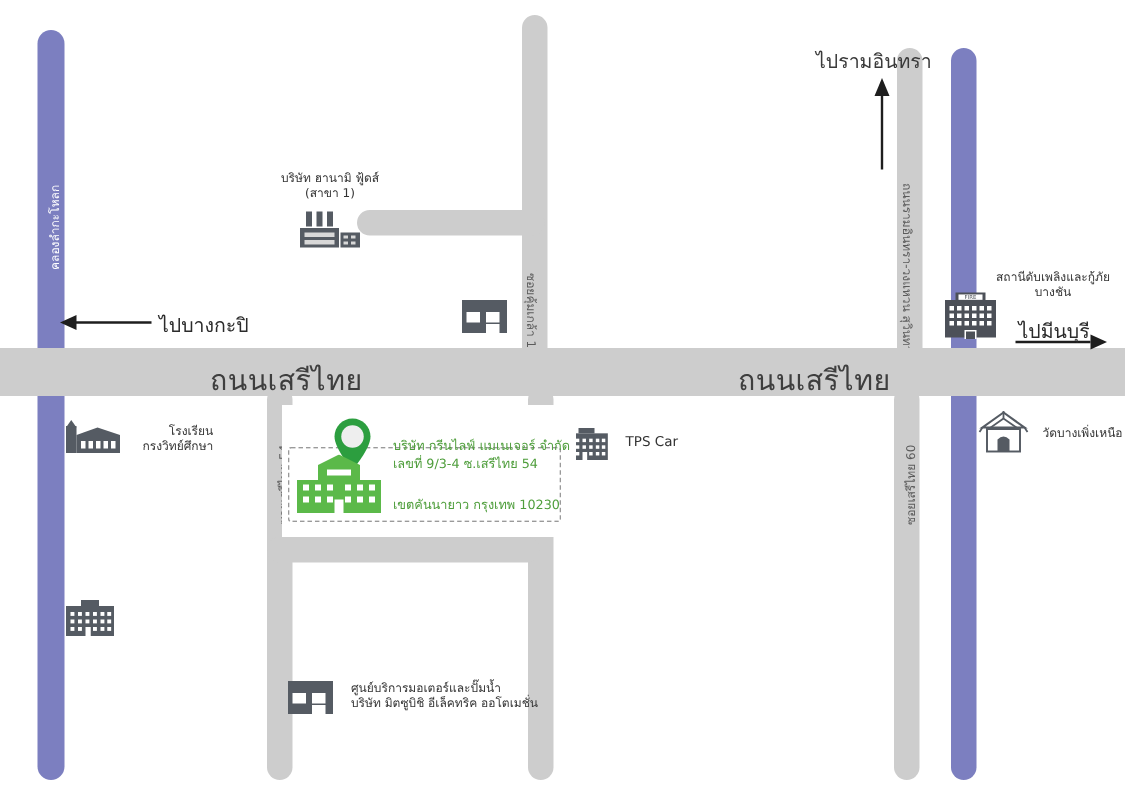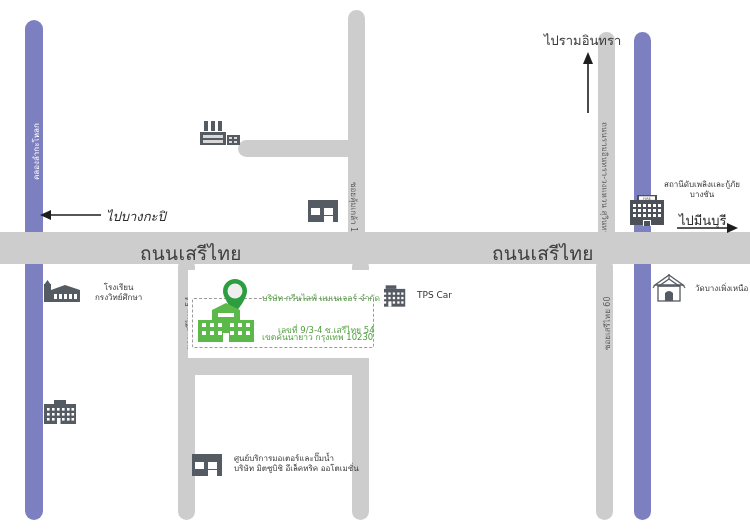--- a/index.html
+++ b/index.html
@@ -133,35 +133,37 @@
   <div class="road-label vert up" style="left:601px; top:350px;">ซอยเสรีไทย 60</div>
 
   <div class="road h gray" style="left:0px; top:232px; width:750px; height:32px; border-radius:0;"></div>
   <div class="road-label main" style="left:140px; top:238px;">ถนนเสรีไทย</div>
   <div class="road-label main" style="left:492px; top:238px;">ถนนเสรีไทย</div>
 
   <svg class="dir" style="left:40px; top:207px;" width="62" height="16" viewBox="0 0 62 16">
     <line x1="61" y1="8" x2="10" y2="8" stroke="#1e1e1e" stroke-width="1.6"></line>
     <polygon points="0,8 11,3 11,13" fill="#1e1e1e"></polygon>
   </svg>
-  <div class="dir-text" style="left:106px; top:206px;font-style:italic;">ไปบางกะปิ</div>
+  <div class="dir-text" style="left:106px; top:206px;">ไปบางกะปิ</div>
 
   <svg class="dir" style="left:580px; top:52px;" width="16" height="62" viewBox="0 0 16 62">
     <line x1="8" y1="61" x2="8" y2="11" stroke="#1e1e1e" stroke-width="1.6"></line>
     <polygon points="8,0 3,12 13,12" fill="#1e1e1e"></polygon>
   </svg>
   <div class="dir-text small" style="left:544px; top:30px;">ไปรามอินทรา</div>
 
   <svg class="dir" style="left:676px; top:220px;" width="62" height="16" viewBox="0 0 62 16">
     <line x1="1" y1="8" x2="51" y2="8" stroke="#1e1e1e" stroke-width="1.6"></line>
     <polygon points="62,8 51,3 51,13" fill="#1e1e1e"></polygon>
   </svg>
   <div class="dir-text" style="left:679px; top:210px;">ไปมีนบุรี</div>
 
   <div class="poi stack" style="left:172px; top:114px; width:96px;">
+    <div class="poi-label center">บริษัท ฮานามิ ฟู้ดส์
+(สาขา 1)</div>
     <div class="poi-icon" style="margin-top:3px;">
       <svg width="44" height="30" viewBox="0 0 44 30">
         <rect x="6" y="4" width="4" height="10" fill="#555b63"></rect>
         <rect x="13" y="4" width="4" height="10" fill="#555b63"></rect>
         <rect x="20" y="4" width="4" height="10" fill="#555b63"></rect>
         <rect x="2" y="15" width="26" height="13" fill="#555b63"></rect>
         <rect x="5" y="18" width="20" height="3" fill="#d8d8d8"></rect>
         <rect x="5" y="23" width="20" height="3" fill="#d8d8d8"></rect>
         <rect x="29" y="18" width="13" height="10" fill="#555b63"></rect>
         <rect x="31" y="20" width="3" height="2" fill="#d8d8d8"></rect>
@@ -192,21 +194,21 @@
         <polygon points="5.5,0 2,5 9,5" fill="#555b63"></polygon>
         <rect x="9" y="10" width="29" height="12" fill="#555b63"></rect>
         <polygon points="9,10 23,5 38,10" fill="#555b63"></polygon>
         <rect x="12" y="14" width="3" height="5" fill="#ffffff"></rect>
         <rect x="17" y="14" width="3" height="5" fill="#ffffff"></rect>
         <rect x="22" y="14" width="3" height="5" fill="#ffffff"></rect>
         <rect x="27" y="14" width="3" height="5" fill="#ffffff"></rect>
         <rect x="32" y="14" width="3" height="5" fill="#ffffff"></rect>
       </svg>
     </div>
-    <div class="poi-label" style="text-align:center; margin-left:8px;">โรงเรียน
+    <div class="poi-label" style="text-align:right; margin-left:8px;">โรงเรียน
 กรงวิทย์ศึกษา</div>
   </div>
 
   <div class="poi" style="left:42px; top:398px;">
     <div class="poi-icon">
       <svg width="36" height="28" viewBox="0 0 36 28">
         <rect x="12" y="2" width="12" height="4" fill="#555b63"></rect>
         <rect x="2" y="6" width="32" height="20" fill="#555b63"></rect>
         <g fill="#ffffff">
           <rect x="5" y="10" width="2.6" height="2.6"></rect>
@@ -355,16 +357,16 @@
         <rect x="22" y="28" width="4" height="4"></rect>
         <rect x="34" y="28" width="4" height="4"></rect>
         <rect x="42" y="28" width="4" height="4"></rect>
         <rect x="50" y="28" width="4" height="4"></rect>
       </g>
       <rect x="27" y="30" width="6" height="9" fill="#ffffff"></rect>
     </svg>
   </div>
 
   <div class="addr-text" style="left:262px; top:292px;">บริษัท กรีนไลฟ์ แมเนเจอร์ จำกัด</div>
-  <div class="addr-text" style="left:262px; top:324px;margin-left:16px;">เลขที่ 9/3-4 ซ.เสรีไทย 54</div>
+  <div class="addr-text" style="left:262px; top:304px;">เลขที่ 9/3-4 ซ.เสรีไทย 54</div>
   <div class="addr-text" style="left:262px; top:331px;">เขตคันนายาว กรุงเทพ 10230</div>
 
 </div>
 
 </body></html>

